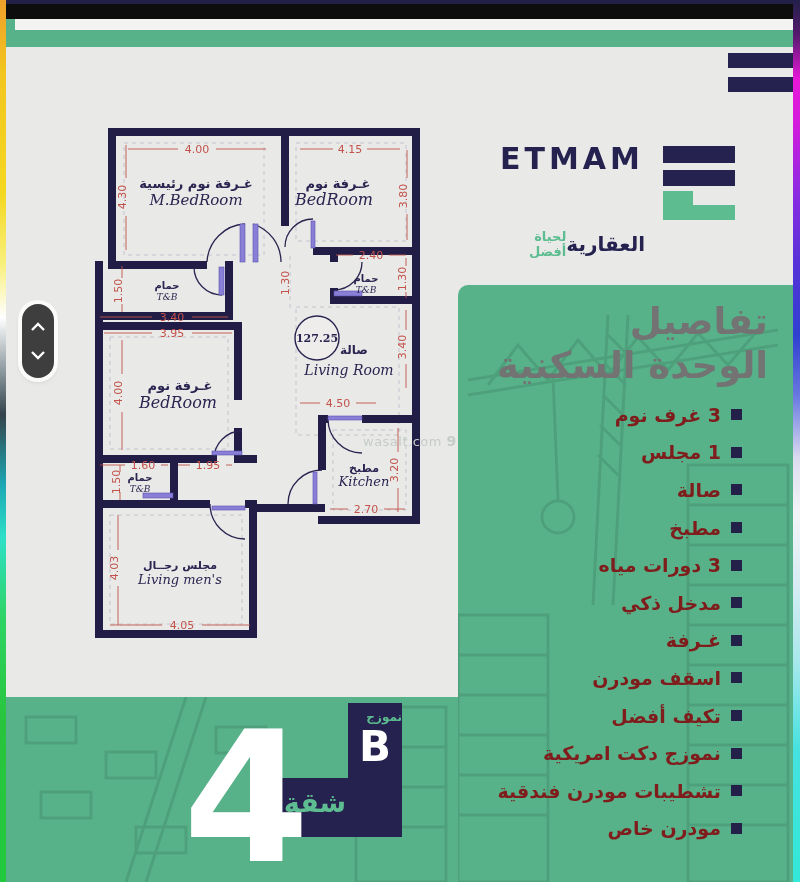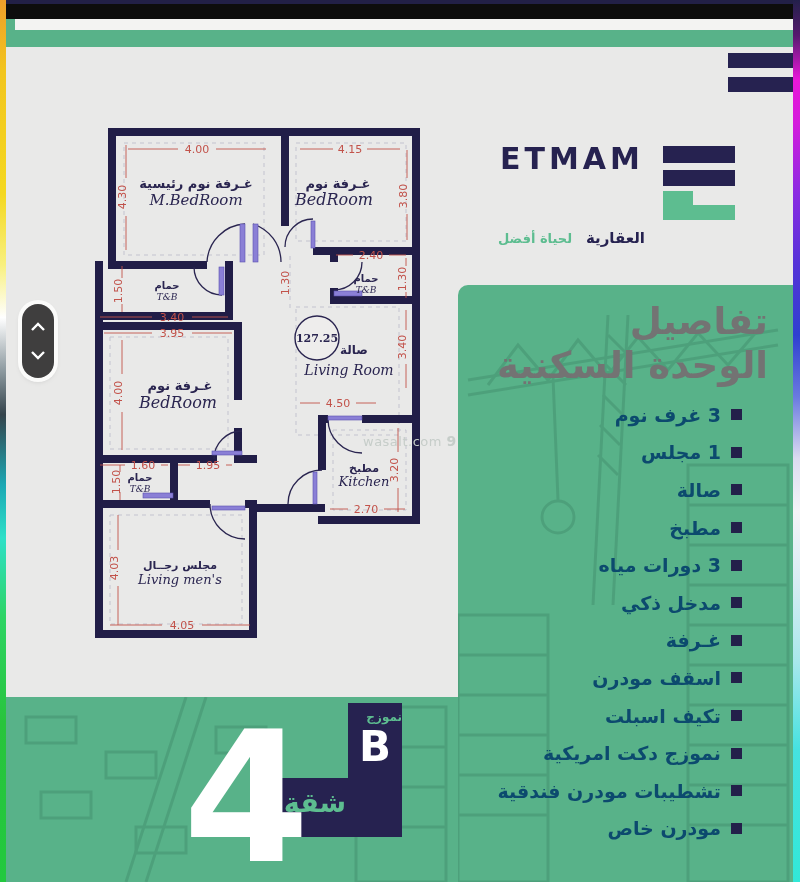--- a/index.html
+++ b/index.html
@@ -32,42 +32,42 @@
   #bottom-panel{left:6px;top:697px;width:452px;height:185px;background:#58b289;}
   .panel-art{opacity:.14;}
 
   
   #etmam-word{left:500px;top:141px;width:145px;font-size:30px;font-weight:bold;color:#262250;
     letter-spacing:4px;}
   #etmam-ar{left:500px;top:178px;width:145px;font-size:38px;font-weight:bold;color:#262250;
     text-align:center;direction:rtl;line-height:1.1;}
   #etmam-tag{left:498px;top:229px;width:147px;display:flex;justify-content:space-between;
     direction:rtl;align-items:center;}
-  #etmam-tag .t1{color:#262250;font-weight:bold;font-size:15px;margin-left:9px;}
+  #etmam-tag .t1{color:#262250;font-weight:bold;font-size:20px;}
   #etmam-tag .t2{color:#5dbd90;font-weight:bold;font-size:13px;}
   .mark-bar{background:#262250;}
   .mark-teal{background:#5dbd90;}
 
   
   #scroll-pill{left:22px;top:304px;width:32px;height:74px;border-radius:16px;background:#3f3e3e;
     box-shadow:0 0 0 4px #fbfbfa,0 2px 6px rgba(0,0,0,.25);display:flex;flex-direction:column;
     align-items:center;justify-content:space-evenly;}
   .chev{width:16px;height:10px;cursor:pointer;}
 
   
   #wasalt{left:363px;top:433px;font-size:13px;color:#c6cdc9;letter-spacing:.5px;}
   #wasalt .digit{font-weight:bold;font-size:14px;}
 
   
   #panel-title{right:32px;top:300px;width:300px;text-align:right;direction:rtl;color:#737373;
     font-weight:bold;font-size:37px;line-height:44px;}
   #feature-list{right:58px;top:396px;width:280px;direction:rtl;}
   .feat{display:flex;align-items:center;height:37.6px;direction:rtl;}
   .feat .sq{width:11px;height:11px;background:#23204a;margin-left:10px;flex:0 0 11px;}
-  .feat .txt{color:#0c4a6e;font-weight:bold;font-size:19px;white-space:nowrap;}
+  .feat .txt{color:#7f1d1d;font-weight:bold;font-size:19px;white-space:nowrap;}
 
   
   #badge-v{left:348px;top:703px;width:54px;height:134px;background:#262250;}
   #badge-h{left:278px;top:778px;width:74px;height:59px;background:#262250;}
   #model-label{left:348px;top:710px;width:54px;text-align:center;color:#5dbd90;font-size:12px;
     font-weight:bold;direction:rtl;padding-left:44px;}
   #model-letter{left:348px;top:722px;width:54px;text-align:center;color:#ffffff;font-size:42px;
     font-weight:bold;}
   #unit-type{left:278px;top:787px;width:74px;text-align:center;color:#5dbd90;font-size:27px;
     font-weight:bold;direction:rtl;}
@@ -323,21 +323,21 @@
     <div class="feat">
         <span class="sq"></span>
         <span class="txt">غـرفة</span>
       </div>
     <div class="feat">
         <span class="sq"></span>
         <span class="txt">اسقف مودرن</span>
       </div>
     <div class="feat">
         <span class="sq"></span>
-        <span class="txt">تكيف اسبلت</span>
+        <span class="txt">تكيف أفضل</span>
       </div>
     <div class="feat">
         <span class="sq"></span>
         <span class="txt">نموزج دكت امريكية</span>
       </div>
     <div class="feat">
         <span class="sq"></span>
         <span class="txt">تشطيبات مودرن فندقية</span>
       </div>
     <div class="feat">

